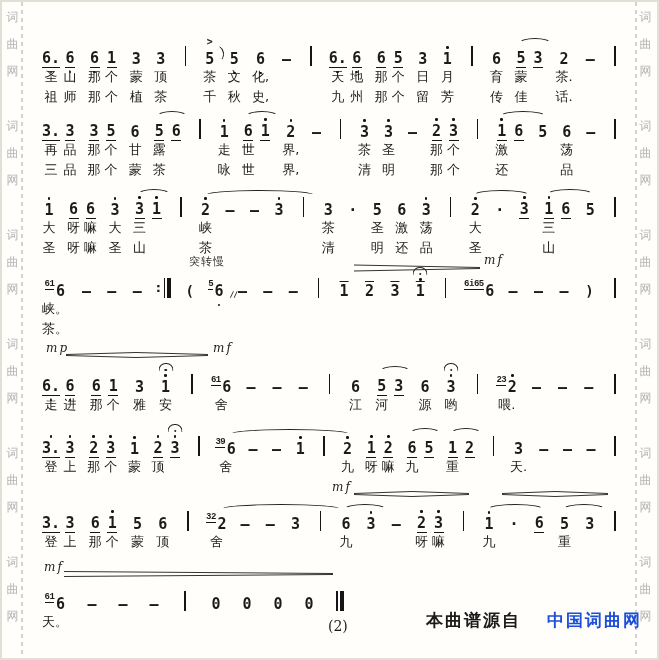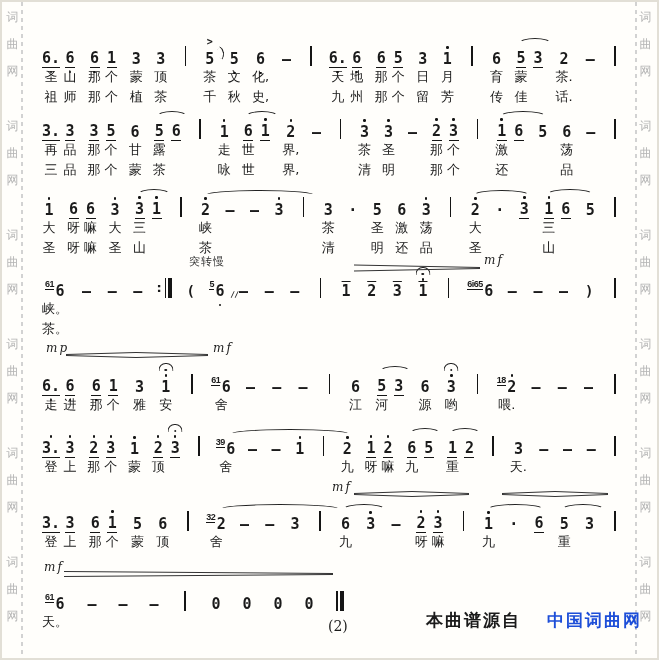--- a/index.html
+++ b/index.html
@@ -18,21 +18,21 @@
   .sys{position:absolute;left:40px;display:flex;justify-content:space-between;align-items:flex-start;}
   .grp{display:flex;gap:3px;}
   .cell{display:flex;flex-direction:column;align-items:center;}
   .nl{height:26px;display:flex;align-items:flex-end;}
   .nw{position:relative;font-family:"DejaVu Sans Mono",monospace;font-weight:bold;font-size:15px;
       line-height:17px;min-width:10px;text-align:center;}
   .u{border-bottom:1.6px solid #151515;}
   .ol{text-decoration:overline;}
   .txt{font-size:14px;font-weight:bold;}
   .ly{height:20px;font-size:13px;line-height:18px;min-width:14px;text-align:center;white-space:nowrap;}
-  .grace{font-family:Liberation Sans, sans-serif;font-weight:bold;font-size:9px;line-height:9px;
+  .grace{font-family:Liberation Mono, monospace;font-weight:bold;font-size:9px;line-height:9px;
          border-bottom:1px solid #151515;transform:translateY(-10px);margin-right:1px;letter-spacing:-0.5px;}
   .dotrow{position:absolute;left:0;right:0;display:flex;justify-content:center;gap:2px;}
   .dotrow.da{top:-5px;} .dotrow.db{bottom:-6px;}
   .dot{width:2.5px;height:2.5px;border-radius:50%;background:#151515;}
   .ferm{position:absolute;left:50%;top:-16px;transform:translateX(-50%);width:13px;height:7px;
         border:1.3px solid #222;border-bottom:none;border-radius:7px 7px 0 0;}
   .ferm::after{content:"";position:absolute;left:50%;bottom:0;transform:translateX(-50%);
         width:2.5px;height:2.5px;border-radius:50%;background:#222;}
   .acc{position:absolute;left:50%;top:-14px;transform:translateX(-50%);font-size:10px;font-weight:bold;line-height:10px;}
   .fall{position:absolute;right:-11px;top:-3px;width:9px;height:9px;border-top:1.3px solid #222;
@@ -1053,21 +1053,21 @@
         <div class="cell">
           <div class="nl">
             <span class="barwrap">
               <span class="bl"></span>
             </span>
           </div>
           <div class="ly"></div>
         </div>
         <div class="cell">
           <div class="nl">
-            <span class="grace">18</span>
+            <span class="grace">23</span>
             <span class="nw">2<span class="dotrow da">
                 <span class="dot"></span>
               </span></span>
           </div>
           <div class="ly">喂.</div>
         </div>
         <div class="cell">
           <div class="nl">
             <span class="nw">—</span>
           </div>

